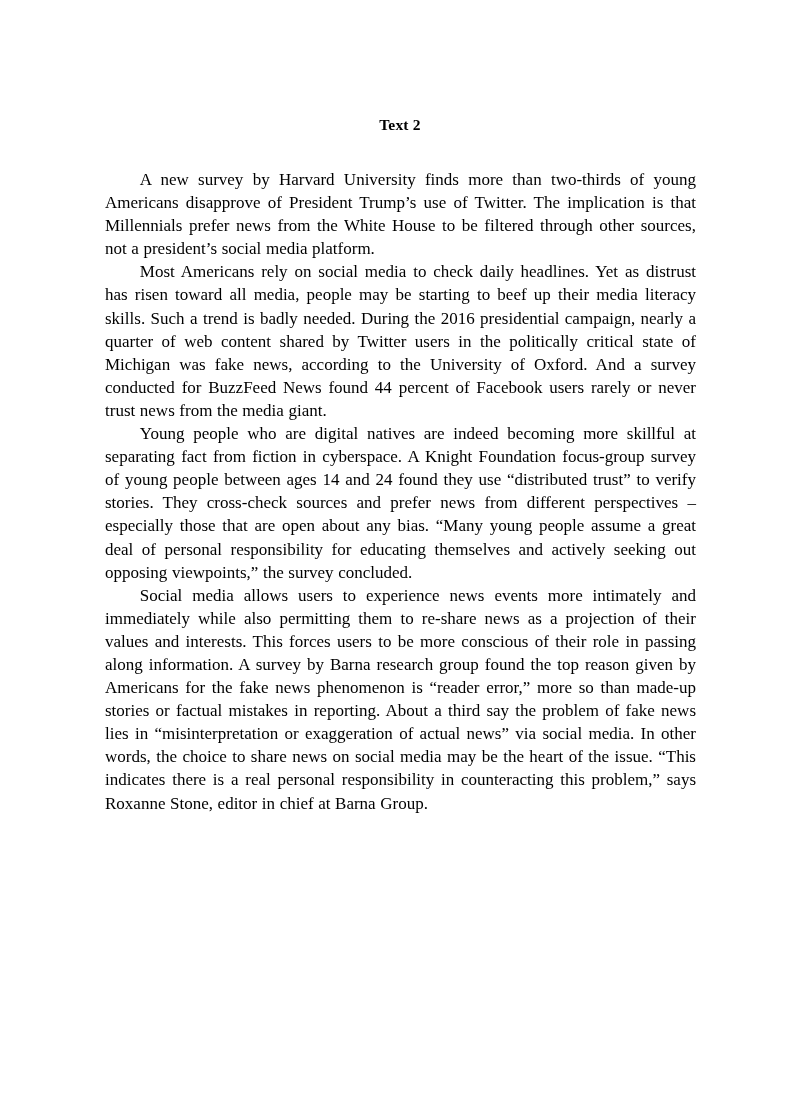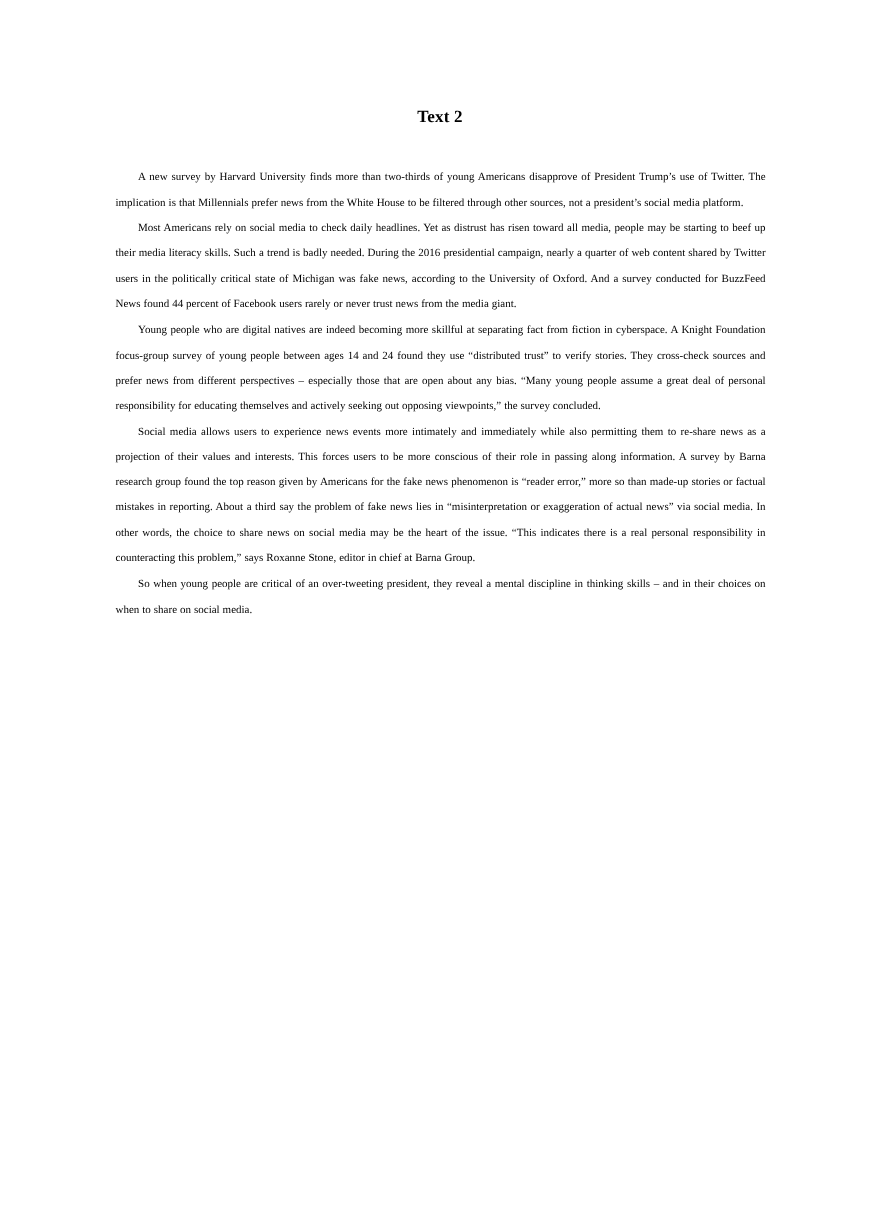--- a/index.html
+++ b/index.html
@@ -7,21 +7,21 @@
     margin: 0;
     padding: 0;
     background: #ffffff;
   }
 
   .page {
     position: relative;
     width: 800px;
     height: 968px;
     background: #ffffff;
-    margin: 0 auto;
+    margin: 18px auto;
     overflow: hidden;
     font-family: "Liberation Serif", "DejaVu Serif", serif;
     color: #000000;
     -webkit-font-smoothing: antialiased;
   }
 
   
   .heading {
     position: absolute;
     left: 105px;
@@ -39,21 +39,21 @@
     left: 105px;
     top: 150px;
     width: 591px;
   }
 
   .para {
     margin: 0;
     text-align: justify;
     text-justify: inter-word;
     text-indent: 2.05em;
-    font-size: 10px;
+    font-size: 17px;
     line-height: 23.1px;
     word-spacing: 0.02em;
     hyphens: none;
   }
 
   .para .u {
     text-underline-offset: 2px;
     text-decoration-thickness: 1px;
   }
 
@@ -102,21 +102,20 @@
 
     <p class="para">A new survey by Harvard University finds more than two-thirds of young Americans disapprove of President Trump’s use of Twitter. The implication is that Millennials prefer news from the White House to be filtered through other sources, not a president’s social media platform.</p>
 
     <p class="para"><span>Most Americans rely on social media to check daily headlines. Yet as distrust has risen toward all media, people may be starting to </span><span class="u">beef up</span><span> their media literacy skills. Such a trend is badly needed. During the 2016 presidential campaign, nearly a quarter of web content shared by Twitter users in the politically critical state of Michigan was fake news, according to the University of Oxford. And a survey conducted for BuzzFeed News found 44 percent of Facebook users rarely or never trust news from the media giant.</span></p>
 
     <p class="para">Young people who are digital natives are indeed becoming more skillful at separating fact from fiction in cyberspace. A Knight Foundation focus-group survey of young people between ages 14 and 24 found they use “distributed trust” to verify stories. They cross-check sources and prefer news from different perspectives – especially those that are open about any bias. “Many young people assume a great deal of personal responsibility for educating themselves and actively seeking out opposing viewpoints,” the survey concluded.</p>
 
 
     <p class="para">Social media allows users to experience news events more intimately and immediately while also permitting them to re-share news as a projection of their values and interests. This forces users to be more conscious of their role in passing along information. A survey by Barna research group found the top reason given by Americans for the fake news phenomenon is “reader error,” more so than made-up stories or factual mistakes in reporting. About a third say the problem of fake news lies in “misinterpretation or exaggeration of actual news” via social media. In other words, the choice to share news on social media may be the heart of the issue. “This indicates there is a real personal responsibility in counteracting this problem,” says Roxanne Stone, editor in chief at Barna Group.</p>
 
-    <p class="para">So when young people are critical of an over-tweeting president, they reveal a mental discipline in thinking skills – and in their choices on when to share on social media.</p>
 
   </div>
 
   <div class="footer">
     <span class="seg seg-subject">英语（一）试题</span><span class="seg seg-pageno">.5.</span><span class="seg seg-total">（共 14 页）</span>
   </div>
 
 </div>
 
 </body></html>

